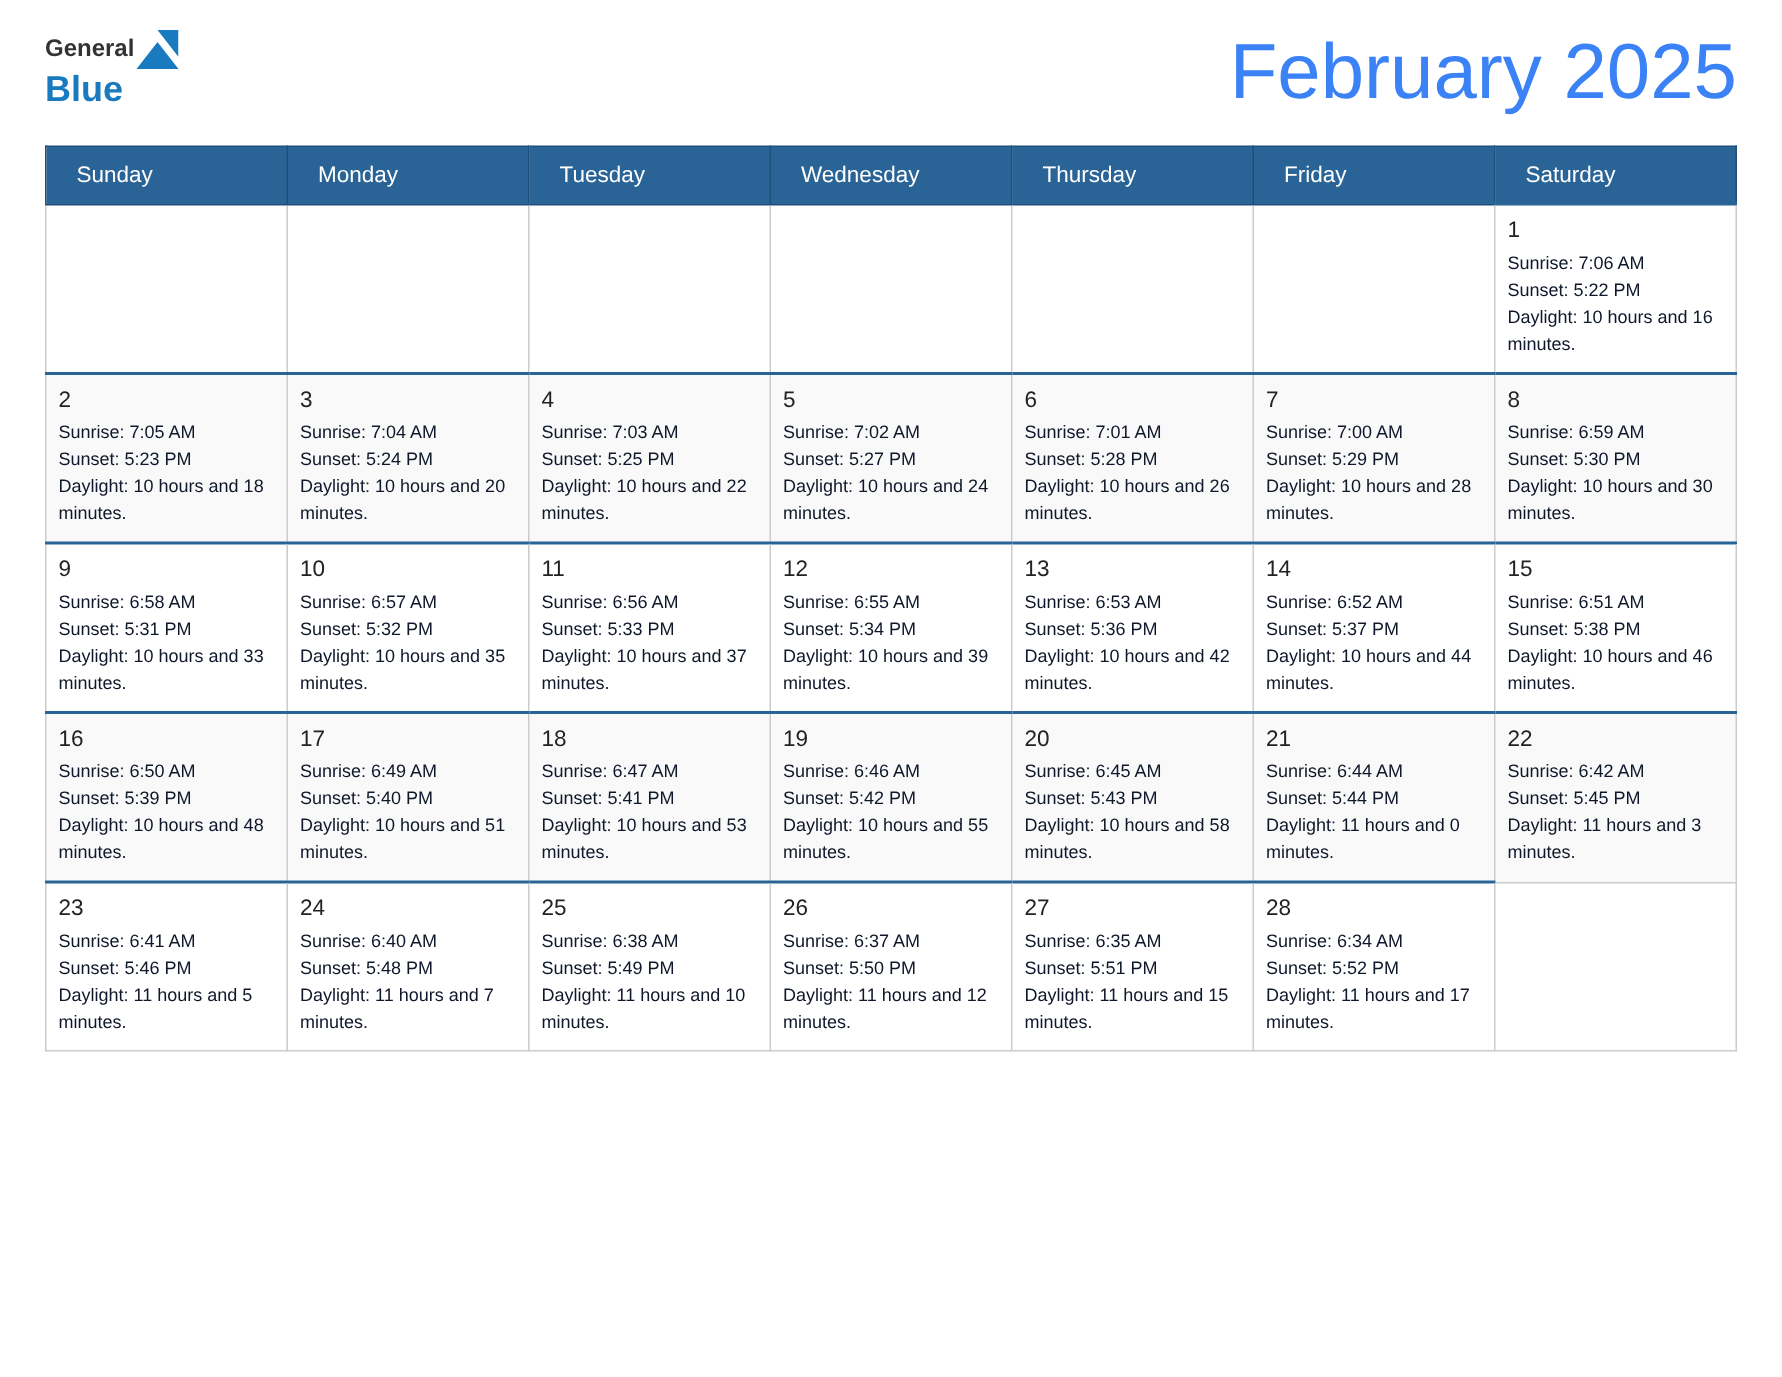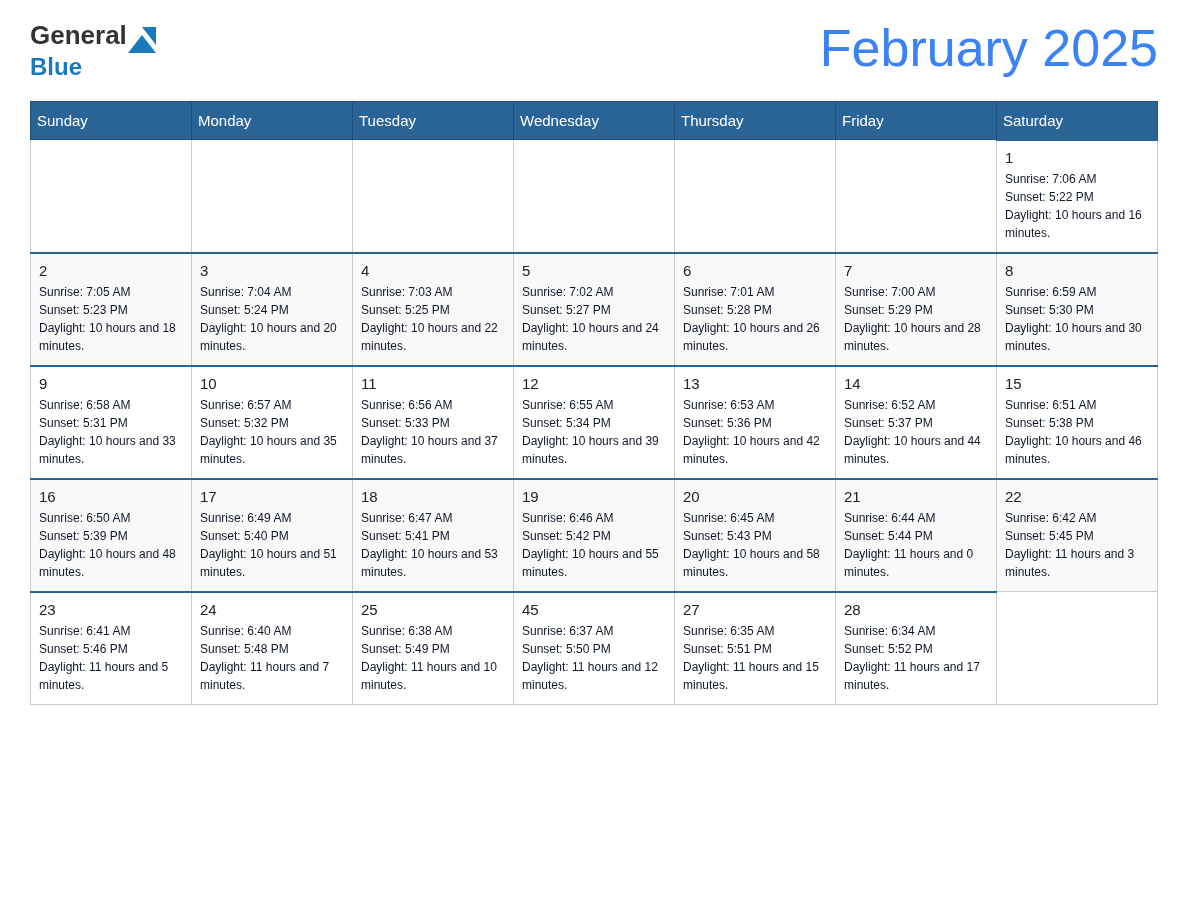--- a/index.html
+++ b/index.html
@@ -16,21 +16,21 @@
       justify-content: space-between;
       align-items: flex-start;
       margin-bottom: 20px;
     }
     .logo {
       display: flex;
       align-items: center;
       gap: 0px;
     }
     .logo-text-general {
-      font-size: 26px;
+      font-size: 16px;
       font-weight: bold;
       color: #333;
     }
     .logo-text-blue {
       font-size: 24px;
       font-weight: bold;
       color: #1a7abf;
     }
     .title-section {
       text-align: right;
@@ -49,21 +49,21 @@
     .calendar {
       width: 100%;
       border-collapse: collapse;
       border: 1px solid #bbb;
     }
     .calendar th {
       background-color: #2a6496;
       color: #fff;
       font-size: 15px;
       font-weight: normal;
-      padding: 10px 6px;
+      padding: 10px 20px;
       text-align: left;
       border: 1px solid #1e4f78;
     }
     .calendar td {
       vertical-align: top;
       padding: 8px 8px 10px 8px;
       border: 1px solid #ccc;
       border-top: 2px solid #2a6496;
       font-size: 12.5px;
       color: #333;
@@ -236,21 +236,21 @@
         </td>
         <td>
           <span class="day-number">24</span>
           <div class="day-info">Sunrise: 6:40 AM<br>Sunset: 5:48 PM<br>Daylight: 11 hours and 7 minutes.</div>
         </td>
         <td>
           <span class="day-number">25</span>
           <div class="day-info">Sunrise: 6:38 AM<br>Sunset: 5:49 PM<br>Daylight: 11 hours and 10 minutes.</div>
         </td>
         <td>
-          <span class="day-number">45</span>
+          <span class="day-number">26</span>
           <div class="day-info">Sunrise: 6:37 AM<br>Sunset: 5:50 PM<br>Daylight: 11 hours and 12 minutes.</div>
         </td>
         <td>
           <span class="day-number">27</span>
           <div class="day-info">Sunrise: 6:35 AM<br>Sunset: 5:51 PM<br>Daylight: 11 hours and 15 minutes.</div>
         </td>
         <td>
           <span class="day-number">28</span>
           <div class="day-info">Sunrise: 6:34 AM<br>Sunset: 5:52 PM<br>Daylight: 11 hours and 17 minutes.</div>
         </td>

